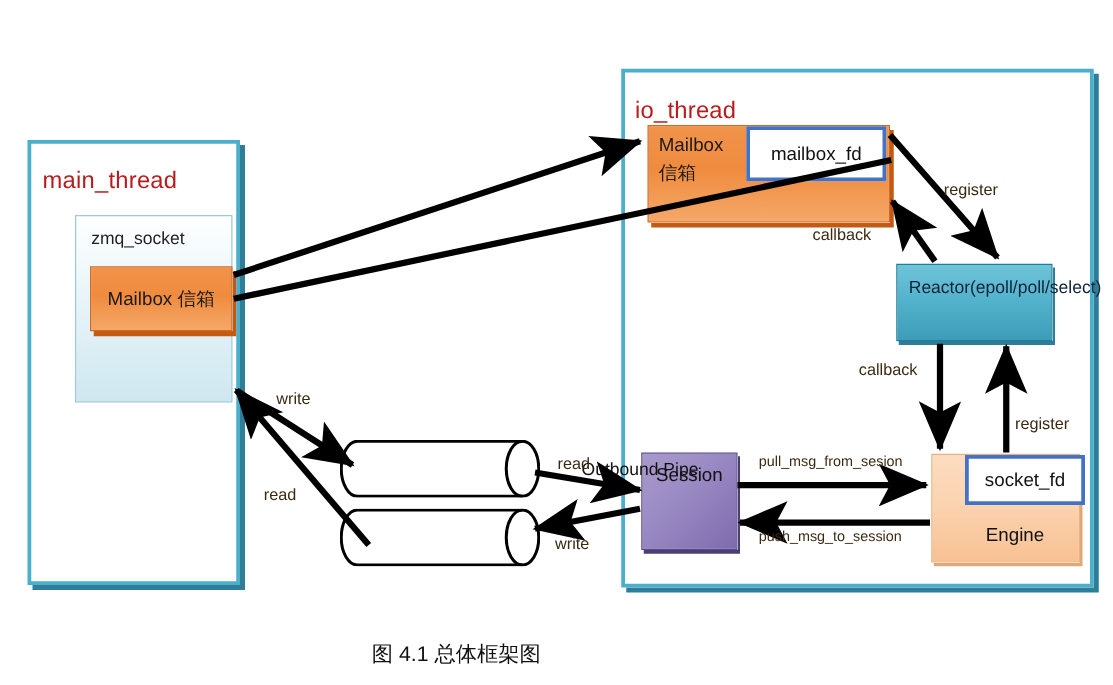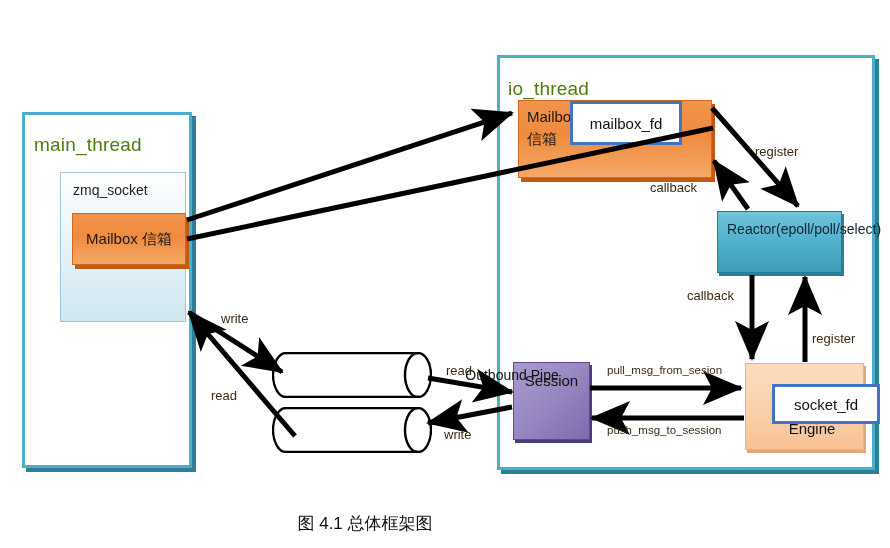--- a/index.html
+++ b/index.html
@@ -29,21 +29,21 @@
     box-sizing: border-box;
   }
   
   .thread-frame {
     background: #ffffff;
     border: 3px solid #4BAECB;
     box-shadow: 4px 4px 0 0 #2E7D99;
   }
   .thread-label {
     position: absolute;
-    color: #4d7c0f;
+    color: #b91c1c;
     font-size: 19px;
     letter-spacing: 0.2px;
     white-space: nowrap;
   }
   
   .zmq-box {
     background: linear-gradient(to bottom, #ffffff 0%, #eff8fb 30%, #cfe7f0 100%);
     border: 1px solid #9CC9DC;
   }
   .zmq-label {
@@ -171,37 +171,37 @@
   </div>
 
   <div class="node thread-frame" style="left:497px; top:55px; width:378px; height:415px;"></div>
   <div class="thread-label" style="left:508px; top:78px;">io_thread</div>
 
   <div class="node mailbox" style="left:518px; top:100px; width:194px; height:78px;">
     <span class="mailbox-io-text">Mailbox
 信箱</span>
   </div>
 
-  <div class="node fd-box" style="left:570px; top:101px; width:112px; height:44px;">
+  <div class="node fd-box" style="left:597px; top:101px; width:112px; height:44px;">
     <span>mailbox_fd</span>
   </div>
 
   <div class="node reactor" style="left:717px; top:211px; width:125px; height:62px;">
     <span>Reactor(epoll/poll/select)</span>
   </div>
 
   <div class="node session" style="left:513px; top:362px; width:77px; height:78px;">
     <span>Session</span>
   </div>
 
   <div class="node engine" style="left:745px; top:363px; width:119px; height:87px;padding-left:15px;">
     <span>Engine</span>
   </div>
 
-  <div class="node fd-box" style="left:772px; top:364px; width:108px; height:40px;margin-top:20px;">
+  <div class="node fd-box" style="left:772px; top:364px; width:96px; height:40px;">
     <span>socket_fd</span>
   </div>
 
   <div class="pipe" style="left:272px; top:352px; width:160px; height:46px;">
     <svg width="160" height="46" viewBox="0 0 160 46">
       <path d="M14,1 H146 A13,22 0 0 1 146,45 H14 A13,22 0 0 1 14,1 Z" fill="#ffffff" stroke="#000000" stroke-width="2.4"></path>
       <path d="M146,1 A13,22 0 0 0 146,45" fill="none" stroke="#000000" stroke-width="2.4"></path>
     </svg>
     <span class="pipe-label">Outbound Pipe</span>
   </div>

